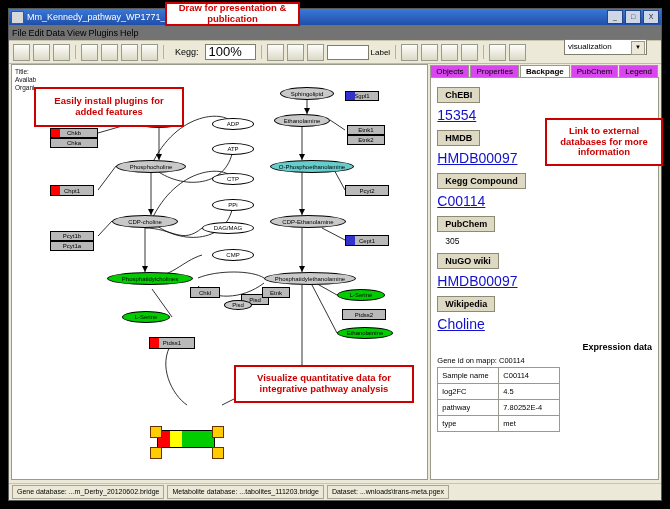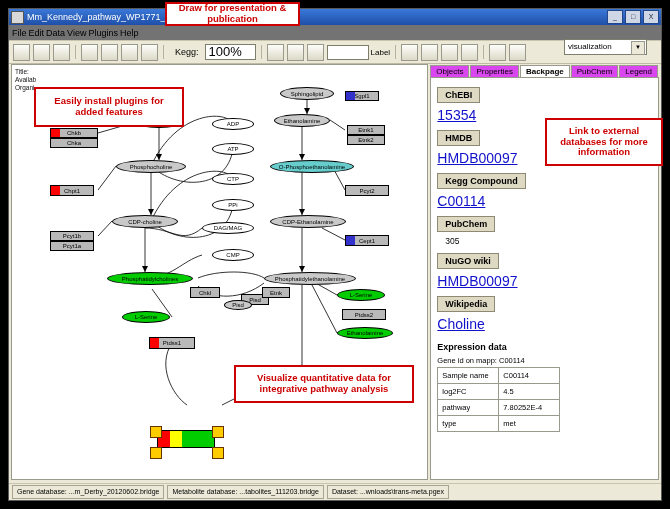--- a/index.html
+++ b/index.html
@@ -36,21 +36,21 @@
   .canvas-meta{position:absolute;left:3px;top:3px;font-size:6.5px;color:#111;line-height:8px;}
 
   
   .tabs{display:flex;font-size:8px;height:13px;align-items:flex-end;}
   .tab{padding:1px 5px;border:1px solid #9a9a8c;border-bottom:none;background:#d946ef;margin-right:1px;}
   .tab.active{background:#fff;font-weight:bold;}
   .panelbody{position:absolute;left:0;top:13px;right:0;bottom:0;background:#fff;border:1px solid #9a9a8c;overflow:hidden;padding:4px 6px;box-sizing:border-box;}
   .secthead{display:inline-block;background:#ded9c3;border:1px solid #8d8973;font-size:9px;font-weight:bold;padding:2px 7px;margin:5px 0 3px;}
   .lnk{color:#1111cc;text-decoration:underline;font-size:14px;display:block;margin:1px 0 2px;}
   .plain{font-size:8.5px;margin:1px 8px 2px;}
-  .exp{font-size:9px;font-weight:bold;margin:10px 0 4px;}
+  .exp{font-size:9px;font-weight:bold;margin:10px 0 4px;text-align:right;}
   .genelbl{font-size:7.5px;margin-bottom:2px;}
   table.gt{border-collapse:collapse;font-size:7.5px;}
   table.gt td{border:1px solid #9a9a8c;padding:2px 4px;height:11px;}
   table.gt td.k{width:52px;}
   table.gt td.v{width:52px;}
 
   
   .status{position:absolute;left:0;right:0;bottom:0;height:16px;background:#ece9d8;border-top:1px solid #c8c4ae;display:flex;align-items:center;}
   .statusbox{border:1px solid #a8a492;height:12px;line-height:12px;font-size:7px;padding:0 4px;margin-left:3px;background:#ece9d8;white-space:nowrap;}
 

